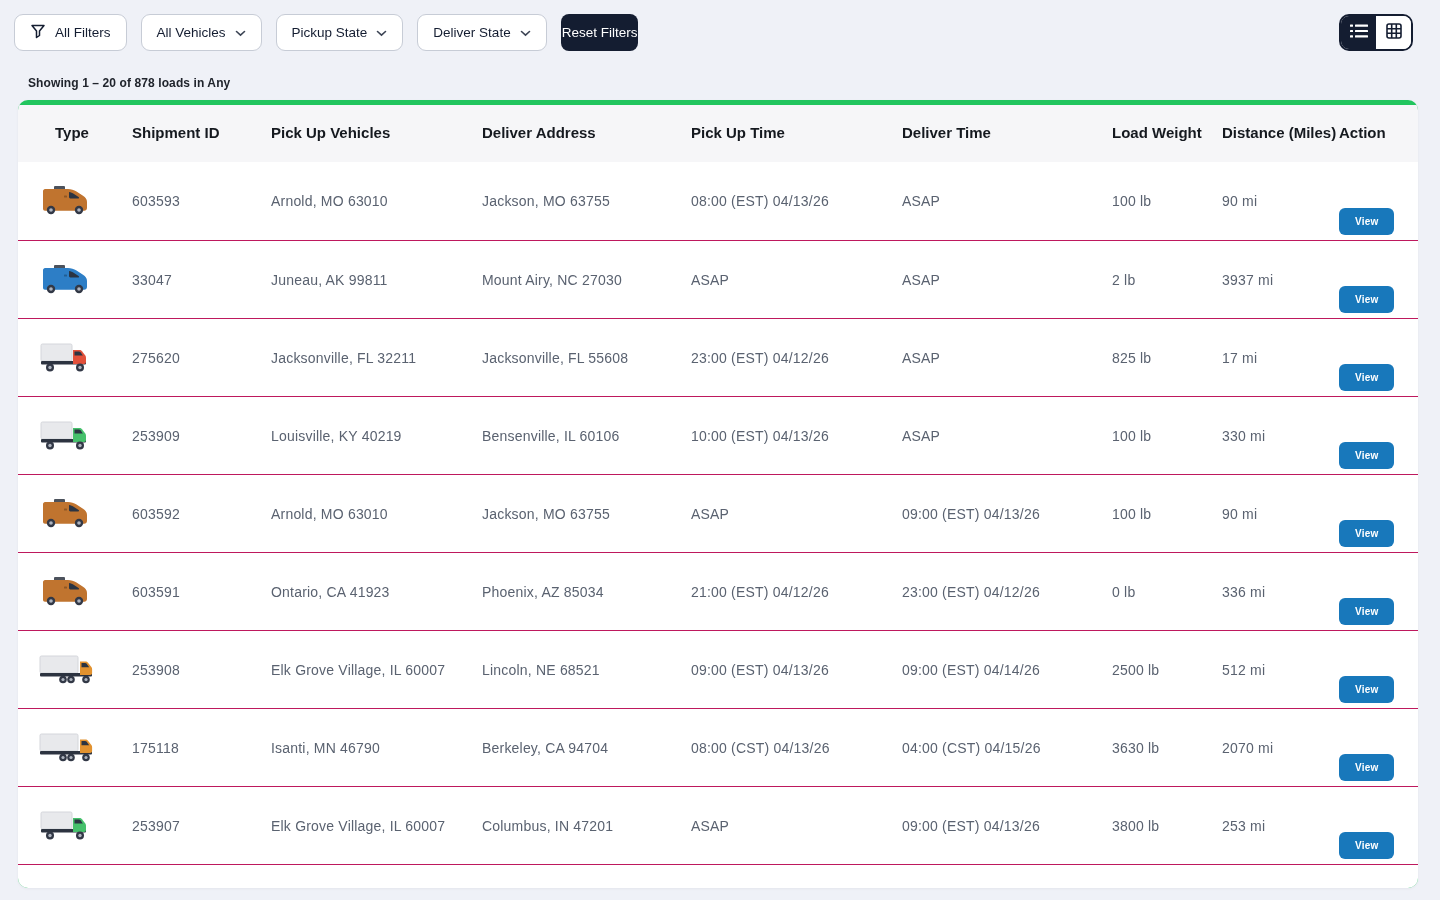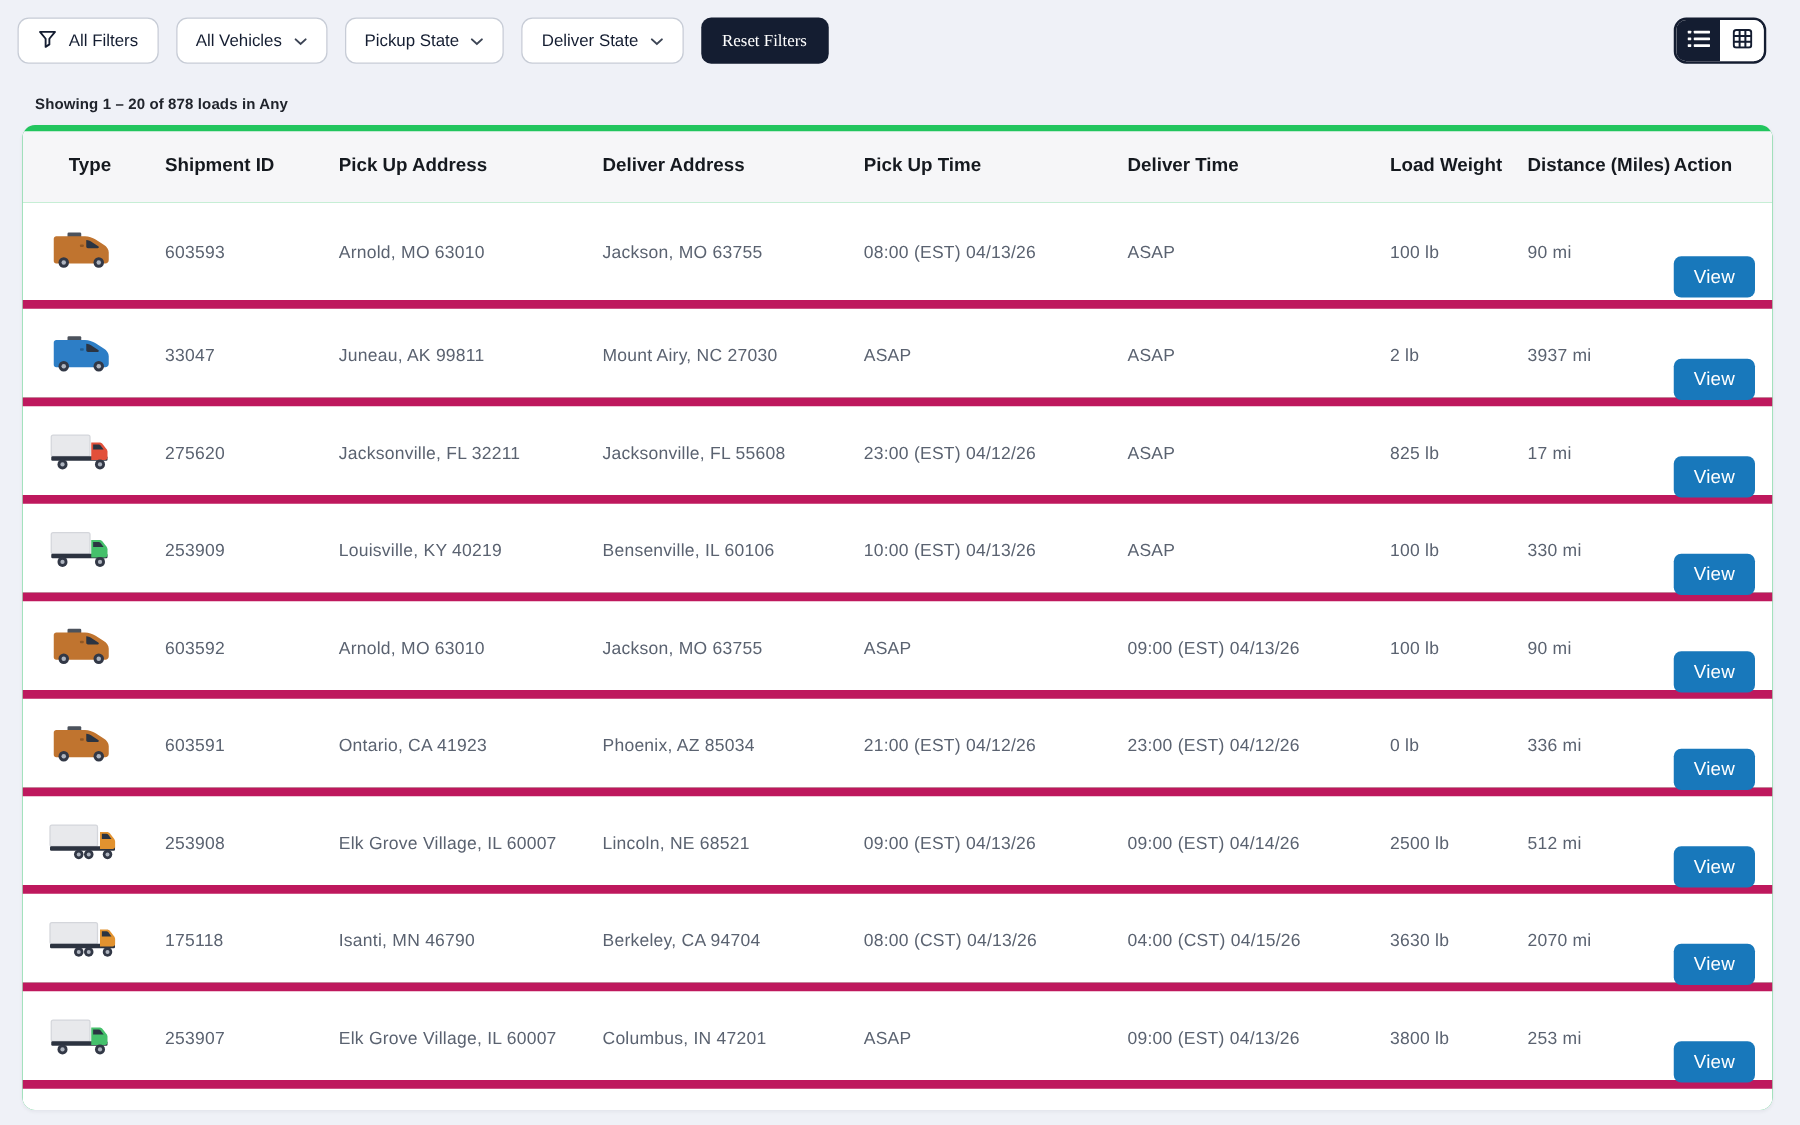--- a/index.html
+++ b/index.html
@@ -15,21 +15,21 @@
   .toolbar { position:absolute; top:14px; left:14px; right:27px; display:flex; align-items:center; gap:14px; }
   .pill-btn {
     height:37px; display:inline-flex; align-items:center; gap:9px;
     background:#ffffff; border:1px solid #c7ccd6; border-radius:9px;
     padding:0 15px; font-size:13.5px; color:#141d31; cursor:pointer;
     font-family:inherit; font-weight:500;
   }
   .pill-btn svg { flex:0 0 auto; }
   .reset-btn {
     height:37px; border:none; border-radius:8px; background:#141d31; color:#ffffff;
-    font-size:13.5px; font-weight:500; padding:0 17px; cursor:pointer; font-family:Liberation Serif, serif;
+    font-size:13.5px; font-weight:500; padding:0 1px; cursor:pointer; font-family:Liberation Sans, sans-serif;
   }
   .spacer { flex:1; }
   .view-toggle {
     display:flex; height:37px; border:2px solid #141d31; border-radius:10px;
     overflow:hidden; background:#ffffff;
   }
   .view-toggle .seg {
     width:35px; display:flex; align-items:center; justify-content:center;
     cursor:pointer; background:#ffffff; border:none;
   }
@@ -53,28 +53,28 @@
     grid-template-columns:94px 139px 211px 209px 211px 210px 110px 117px 1fr;
     align-items:center;
     padding:0 18px 0 20px;
   }
   .thead {
     height:57px; background:#f6f6f8;
     font-size:15px; font-weight:700; color:#15191f; line-height:1.25;
   }
   .thead .hcell:first-child { padding-left:17px; }
   .trow { height:78px; background:#ffffff; }
-  .trow + .trow, .row-stub { border-top:7px solid #be185d; }
+  .trow + .trow, .row-stub { border-top:1px solid #be185d; }
   .row-stub { height:24px; background:#ffffff; }
   .cell { font-size:14px; color:#5a6270; letter-spacing:.2px; }
   .type-cell { display:flex; align-items:center; }
   .type-cell svg { margin-left:1px; display:block; }
   .view-btn {
     background:#1878bb; color:#ffffff; border:none; border-radius:6px;
-    font-size:15px; font-weight:400; padding:8px 16px; cursor:pointer;
+    font-size:10px; font-weight:700; padding:8px 16px; cursor:pointer;
     font-family:inherit; letter-spacing:.2px;margin-top:40px;
   }
 </style>
 </head>
 <body>
 
 <div class="toolbar">
   <button class="pill-btn">
     <span>
       <svg width="16" height="16" viewBox="0 0 16 16" fill="none" stroke="#141d31" stroke-width="1.5" stroke-linejoin="round">
@@ -138,21 +138,21 @@
     </button>
   </div>
 </div>
 
 <div class="summary">Showing 1 – 20 of 878 loads in Any</div>
 
 <div class="card">
   <div class="thead">
     <div class="hcell">Type</div>
     <div class="hcell">Shipment ID</div>
-    <div class="hcell">Pick Up Address</div>
+    <div class="hcell">Pick Up Vehicles</div>
     <div class="hcell">Deliver Address</div>
     <div class="hcell">Pick Up Time</div>
     <div class="hcell">Deliver Time</div>
     <div class="hcell">Load Weight</div>
     <div class="hcell">Distance (Miles)</div>
     <div class="hcell">Action</div>
   </div>
   <div id="table-body">
       <div class="trow">
         <div class="cell type-cell">

